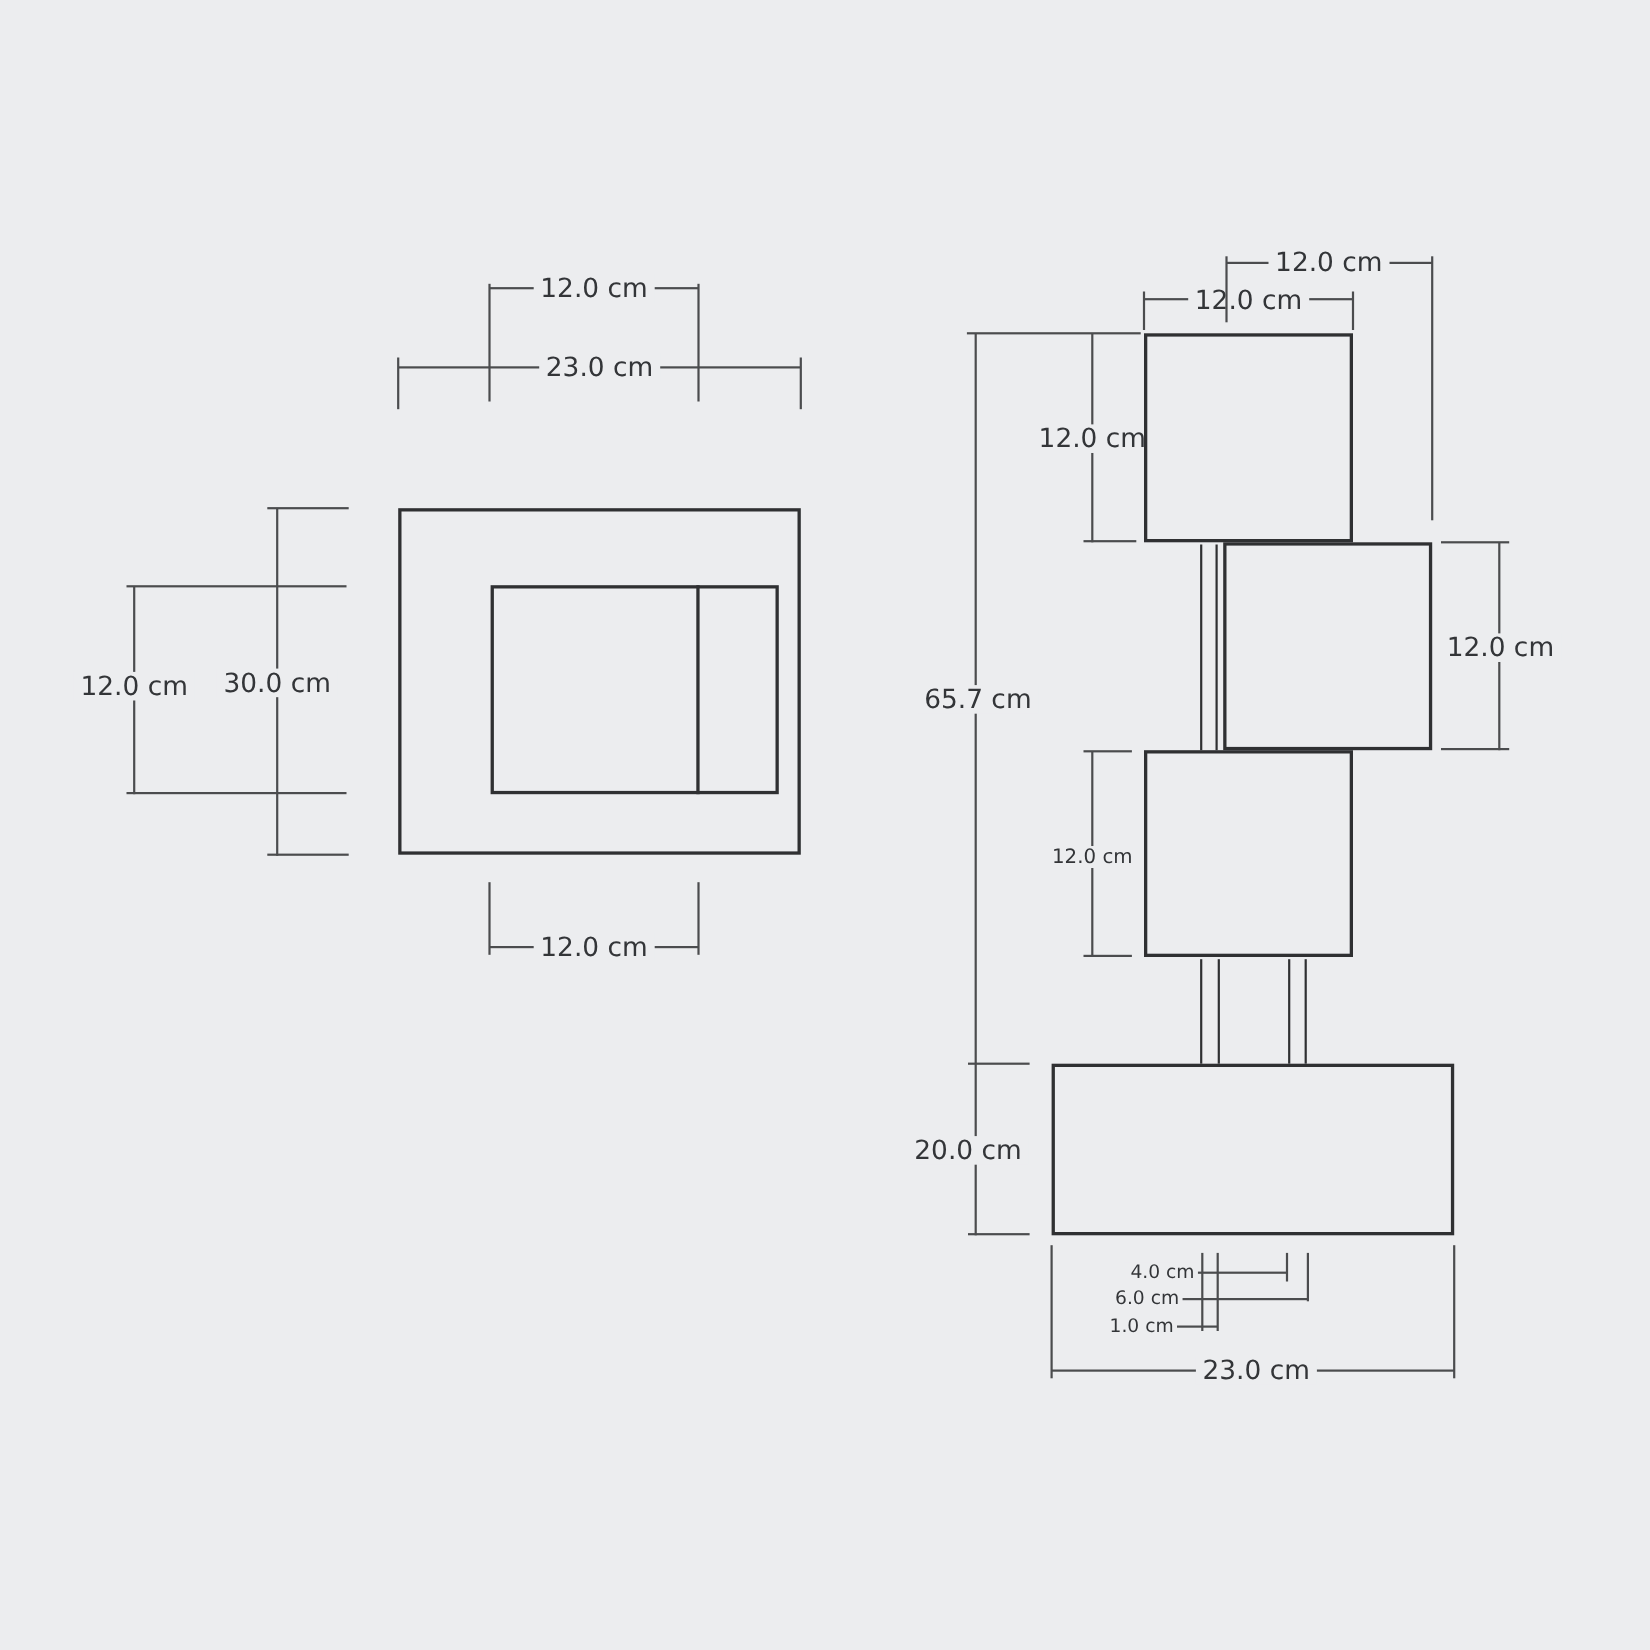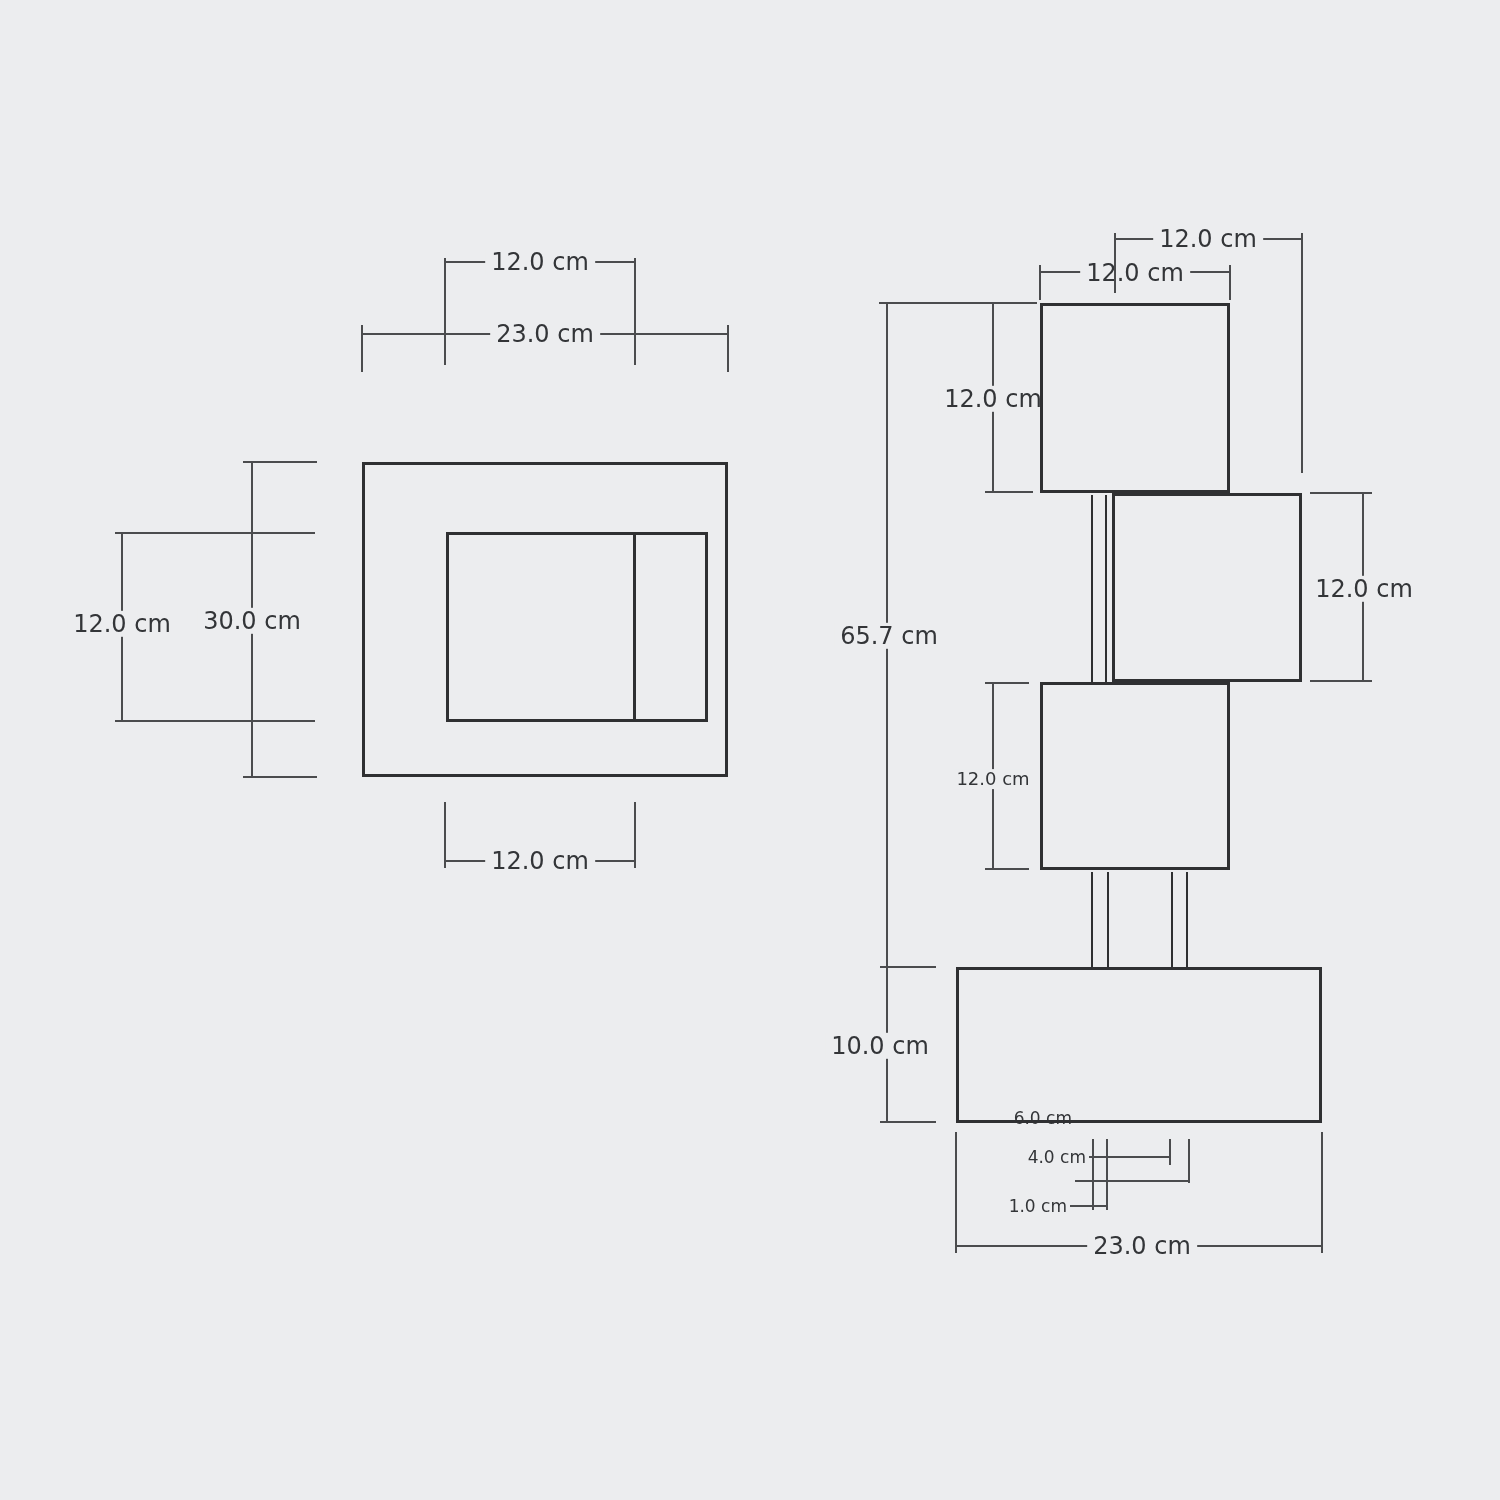--- a/index.html
+++ b/index.html
@@ -108,41 +108,41 @@
     <div class="ln" style="left:879px;top:302px;width:158px;height:2px"></div>
     <div class="ln" style="left:985px;top:491px;width:48px;height:2px"></div>
     <div class="lbl" style="left:993px;top:399px">12.0 cm</div>
 
     <div class="ln" style="left:886px;top:303px;width:2px;height:664px"></div>
     <div class="ln" style="left:880px;top:966px;width:56px;height:2px"></div>
     <div class="lbl" style="left:889px;top:636px">65.7 cm</div>
 
     <div class="ln" style="left:886px;top:967px;width:2px;height:156px"></div>
     <div class="ln" style="left:880px;top:1121px;width:56px;height:2px"></div>
-    <div class="lbl" style="left:880px;top:1046px">10.0 cm</div>
+    <div class="lbl" style="left:880px;top:1046px">20.0 cm</div>
 
     <div class="ln" style="left:1362px;top:493px;width:2px;height:189px"></div>
     <div class="ln" style="left:1310px;top:492px;width:62px;height:2px"></div>
     <div class="ln" style="left:1310px;top:680px;width:62px;height:2px"></div>
     <div class="lbl" style="left:1364px;top:589px">12.0 cm</div>
 
     <div class="ln" style="left:992px;top:683px;width:2px;height:187px"></div>
     <div class="ln" style="left:985px;top:682px;width:44px;height:2px"></div>
     <div class="ln" style="left:985px;top:868px;width:44px;height:2px"></div>
     <div class="lbl sm" style="left:993px;top:779px">12.0 cm</div>
 
     <div class="ln" style="left:1089px;top:1156px;width:81px;height:2px"></div>
     <div class="ln" style="left:1106px;top:1139px;width:2px;height:71px"></div>
     <div class="ln" style="left:1169px;top:1139px;width:2px;height:26px"></div>
     <div class="lbl med ra" style="left:1089px;top:1157px">4.0 cm</div>
 
     <div class="ln" style="left:1075px;top:1180px;width:115px;height:2px"></div>
     <div class="ln" style="left:1092px;top:1139px;width:2px;height:71px"></div>
     <div class="ln" style="left:1188px;top:1139px;width:2px;height:44px"></div>
-    <div class="lbl med ra" style="left:1075px;top:1118px">6.0 cm</div>
+    <div class="lbl med ra" style="left:1075px;top:1181px">6.0 cm</div>
 
     <div class="ln" style="left:1070px;top:1205px;width:37px;height:2px"></div>
     <div class="lbl med ra" style="left:1070px;top:1206px">1.0 cm</div>
 
     <div class="ln" style="left:956px;top:1245px;width:366px;height:2px"></div>
     <div class="ln" style="left:955px;top:1132px;width:2px;height:121px"></div>
     <div class="ln" style="left:1321px;top:1132px;width:2px;height:121px"></div>
     <div class="lbl" style="left:1142px;top:1246px">23.0 cm</div>
 
   </div>

